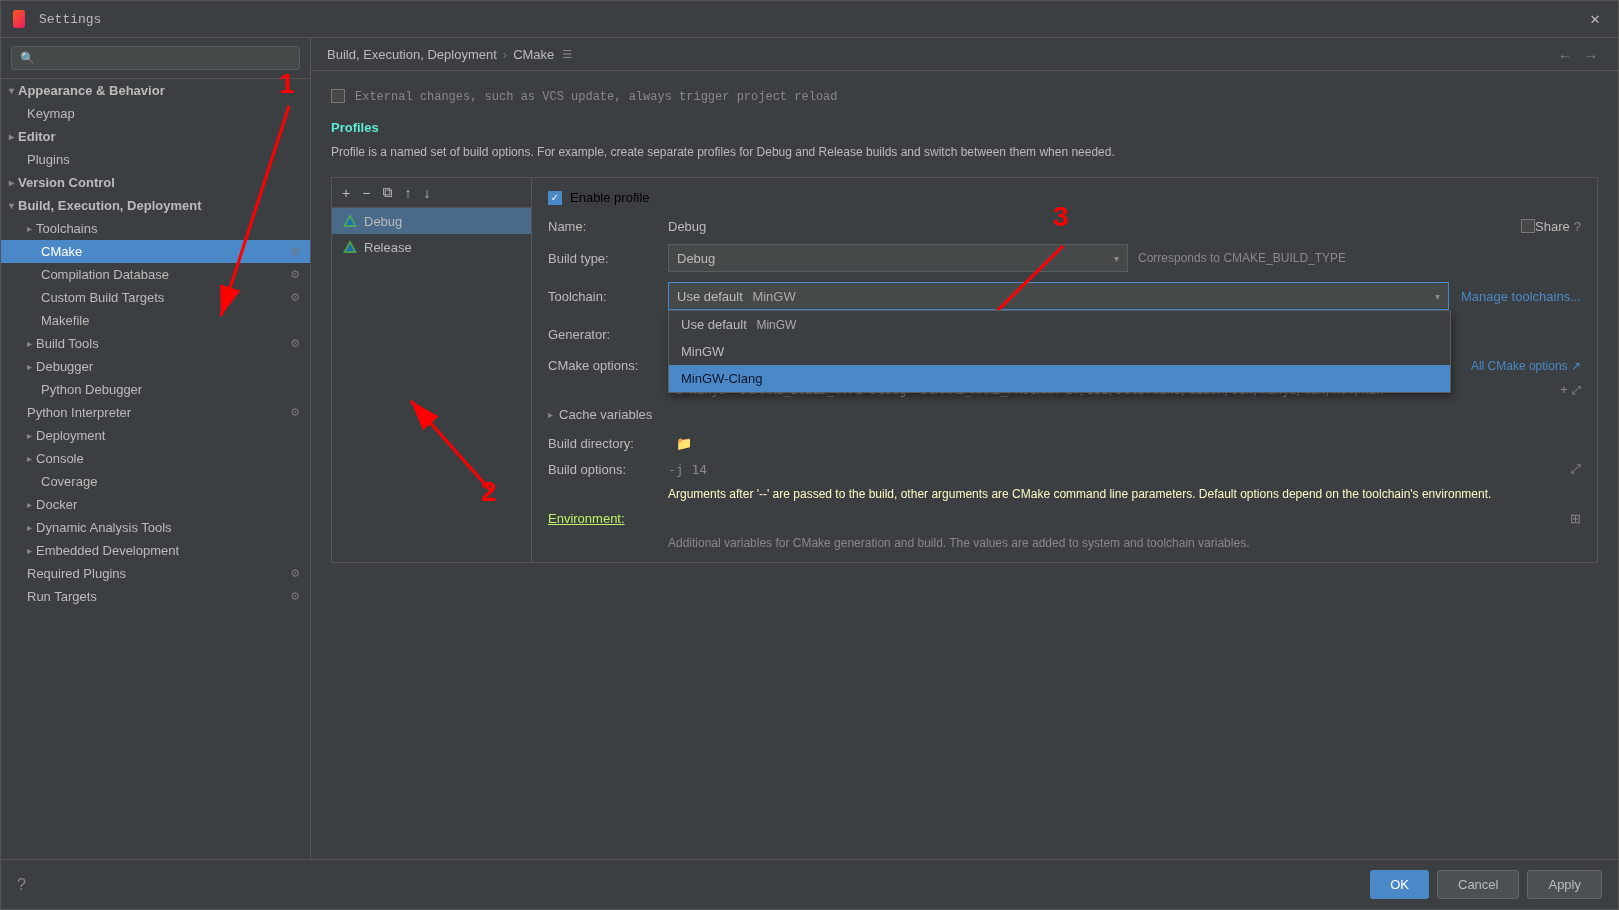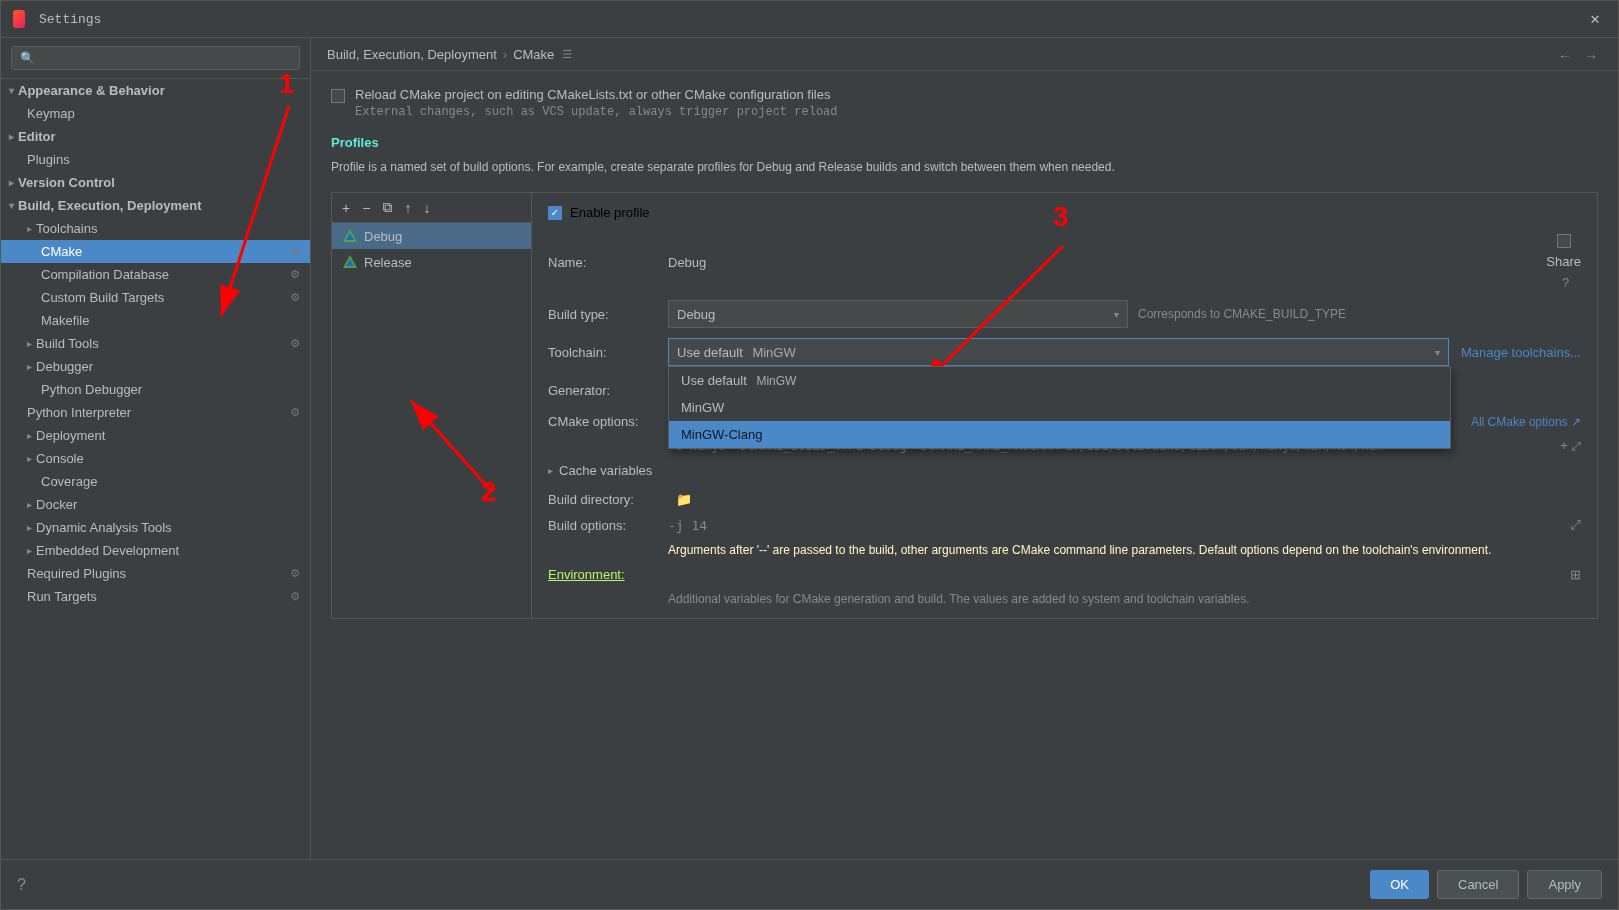--- a/index.html
+++ b/index.html
@@ -267,24 +267,22 @@
       font-size: 13px;
       flex-shrink: 0;
     }
     .field-value {
       color: #bbb;
       font-size: 13px;
     }
     .share-btn {
       margin-left: auto;
       display: flex;
-      align-items: center;
-      gap: 6px;
-      color: #bbb;
-      flex-direction: column;
+      align-items: flex-start;
+      color: #bbb;
     }
     .share-checkbox {
       width: 14px;
       height: 14px;
       border: 1px solid #777;
       background: #45494a;
     }
     .dropdown-row {
       display: flex;
       align-items: center;
@@ -631,21 +629,20 @@
           <span class="nav-arrow-btn">←</span>
           <span class="nav-arrow-btn">→</span>
         </div>
       </div>
 
       <div class="content-area">
 
         <div class="reload-section">
           <div class="checkbox"></div>
           <div>
-            <div class="reload-text">Reload CMake project on editing CMakeLists.txt or other CMake configuration files</div>
             <div class="reload-sub">External changes, such as VCS update, always trigger project reload</div>
           </div>
         </div>
 
         <div class="profiles-header">Profiles</div>
         <div class="profiles-desc">Profile is a named set of build options. For example, create separate profiles for Debug and Release builds and switch between them when needed.</div>
 
         <div class="profiles-container">
 
           <div class="profiles-list">

